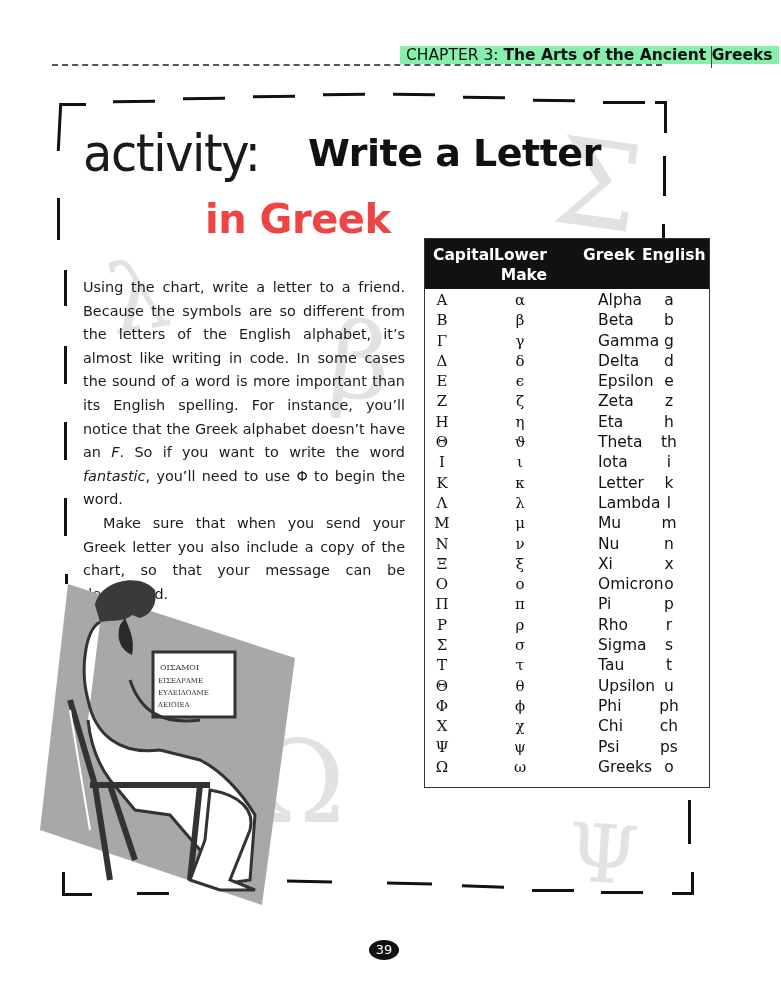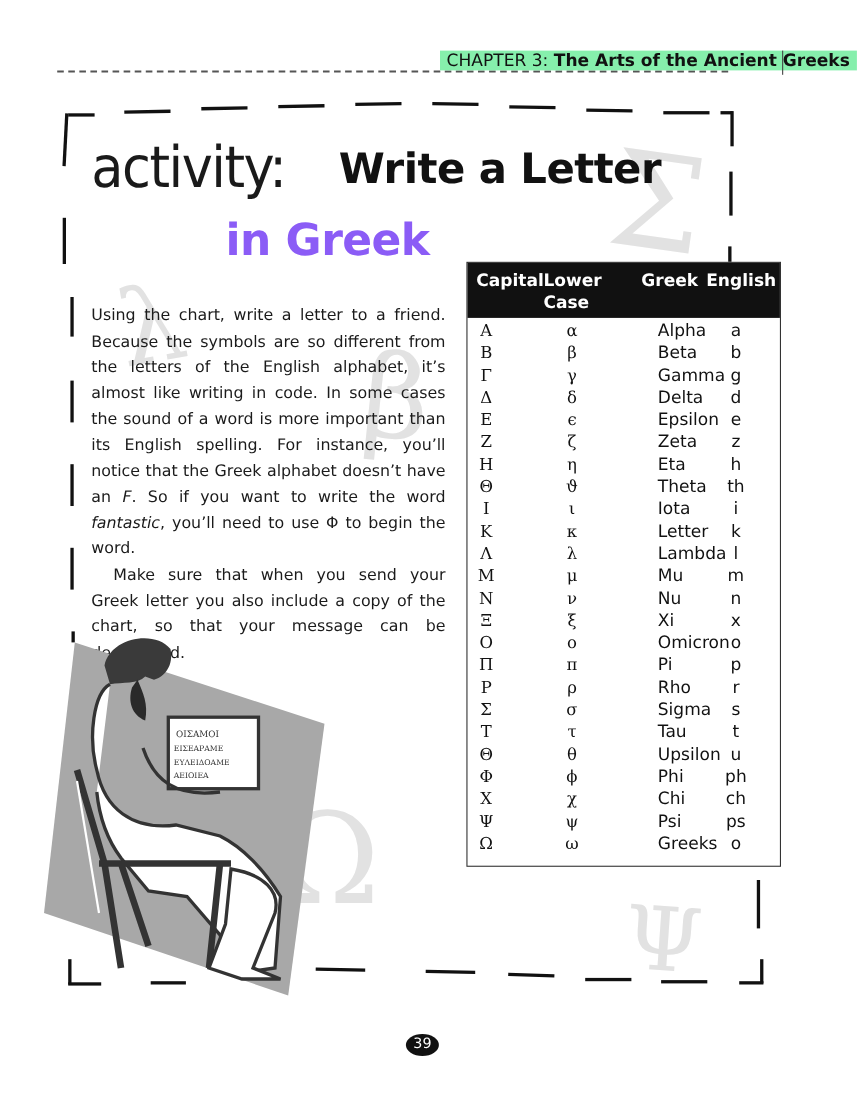--- a/index.html
+++ b/index.html
@@ -16,31 +16,31 @@
   .dash { position:absolute; background:#111; }
   .h { height:3px; }
   .v { width:3px; }
 
   
   .wm { position:absolute; color:#e2e2e2; font-family:"DejaVu Serif", serif; line-height:1; pointer-events:none; }
 
   
   .title-activity { position:absolute; top:123px; left:83px; font-size:52px; font-family:"DejaVu Sans", sans-serif; font-weight:normal; letter-spacing:-1.5px; color:#1a1a1a; transform:scaleX(0.92); transform-origin:left; white-space:nowrap; }
   .title-main { position:absolute; top:131px; left:308px; font-size:38px; font-weight:bold; white-space:nowrap; letter-spacing:-0.5px; color:#111; }
-  .title-line2 { position:absolute; top:196px; left:205px; font-size:40px; font-weight:bold; letter-spacing:-0.5px; color:#8b5cf6; }
+  .title-line2 { position:absolute; top:196px; left:205px; font-size:40px; font-weight:bold; letter-spacing:-0.5px; color:#ef4444; }
 
   
   .body-text { position:absolute; top:276px; left:83px; width:322px; font-size:14.4px; line-height:23.6px; text-align:justify; color:#1b1b1b; }
   .body-text p { margin:0; }
   .body-text p.indent { text-indent:20px; }
 
   
   .gtable { position:absolute; top:238px; left:424px; width:286px; height:550px; border:1px solid #333; box-sizing:border-box; background:transparent; }
   .gtable .head { background:#111; color:#fff; height:50px; position:relative; }
-  .gtable .head span { position:absolute; top:6px; font-weight:bold; font-size:15.5px; line-height:20px; }
+  .gtable .head span { position:absolute; top:6px; font-weight:bold; font-size:15.5px; line-height:20px;text-align:right; }
   .gtable .rows { position:absolute; top:51px; left:0; right:0; }
   .gtable .row { position:relative; height:20.3px; font-size:16px; }
   .gtable .row span { position:absolute; top:0; line-height:20px; }
   .c-cap { left:0; width:34px; text-align:center; font-family:"DejaVu Serif", serif; font-size:15px; }
   .c-low { left:85px; width:20px; text-align:center; font-family:"DejaVu Serif", serif; font-size:15px; }
   .c-name { left:146px; font-family:"DejaVu Sans", sans-serif; font-size:15.5px;margin-left:27px; }
   .c-eng { left:222px; width:44px; text-align:center; font-family:"DejaVu Sans", sans-serif; font-size:15.5px; }
 
   
   .illus { position:absolute; left:40px; top:560px; width:320px; height:370px; }
@@ -106,21 +106,21 @@
 <div class="title-line2">in Greek</div>
 
 <div class="body-text">
   <p><span>Using the chart, write a letter to a friend. Because the symbols are so different from the letters of the English alphabet, it’s almost like writing in code. In some cases the sound of a word is more important than its English spelling. For instance, you’ll notice that the Greek alphabet doesn’t have an </span><i>F</i><span>. So if you want to write the word </span><i>fantastic</i><span>, you’ll need to use Φ to begin the word.</span></p>
   <p class="indent">Make sure that when you send your Greek letter you also include a copy of the chart, so that your message can be deciphered.</p>
 </div>
 
 <div class="gtable">
   <div class="head">
     <span style="left:8px;">Capital</span>
-    <span style="left:69px;"><span style="position:static">Lower</span><br><span style="position:static">Case</span></span>
+    <span style="left:69px;"><span style="position:static">Lower</span><br><span style="position:static">Make</span></span>
     <span style="left:146px;margin-left:12px;">Greek</span>
     <span style="left:217px;">English</span>
   </div>
   <div class="rows" id="rows">
       <div class="row">
         <span class="c-cap">Α</span>
         <span class="c-low">α</span>
         <span class="c-name">Alpha</span>
         <span class="c-eng">a</span>
       </div>

